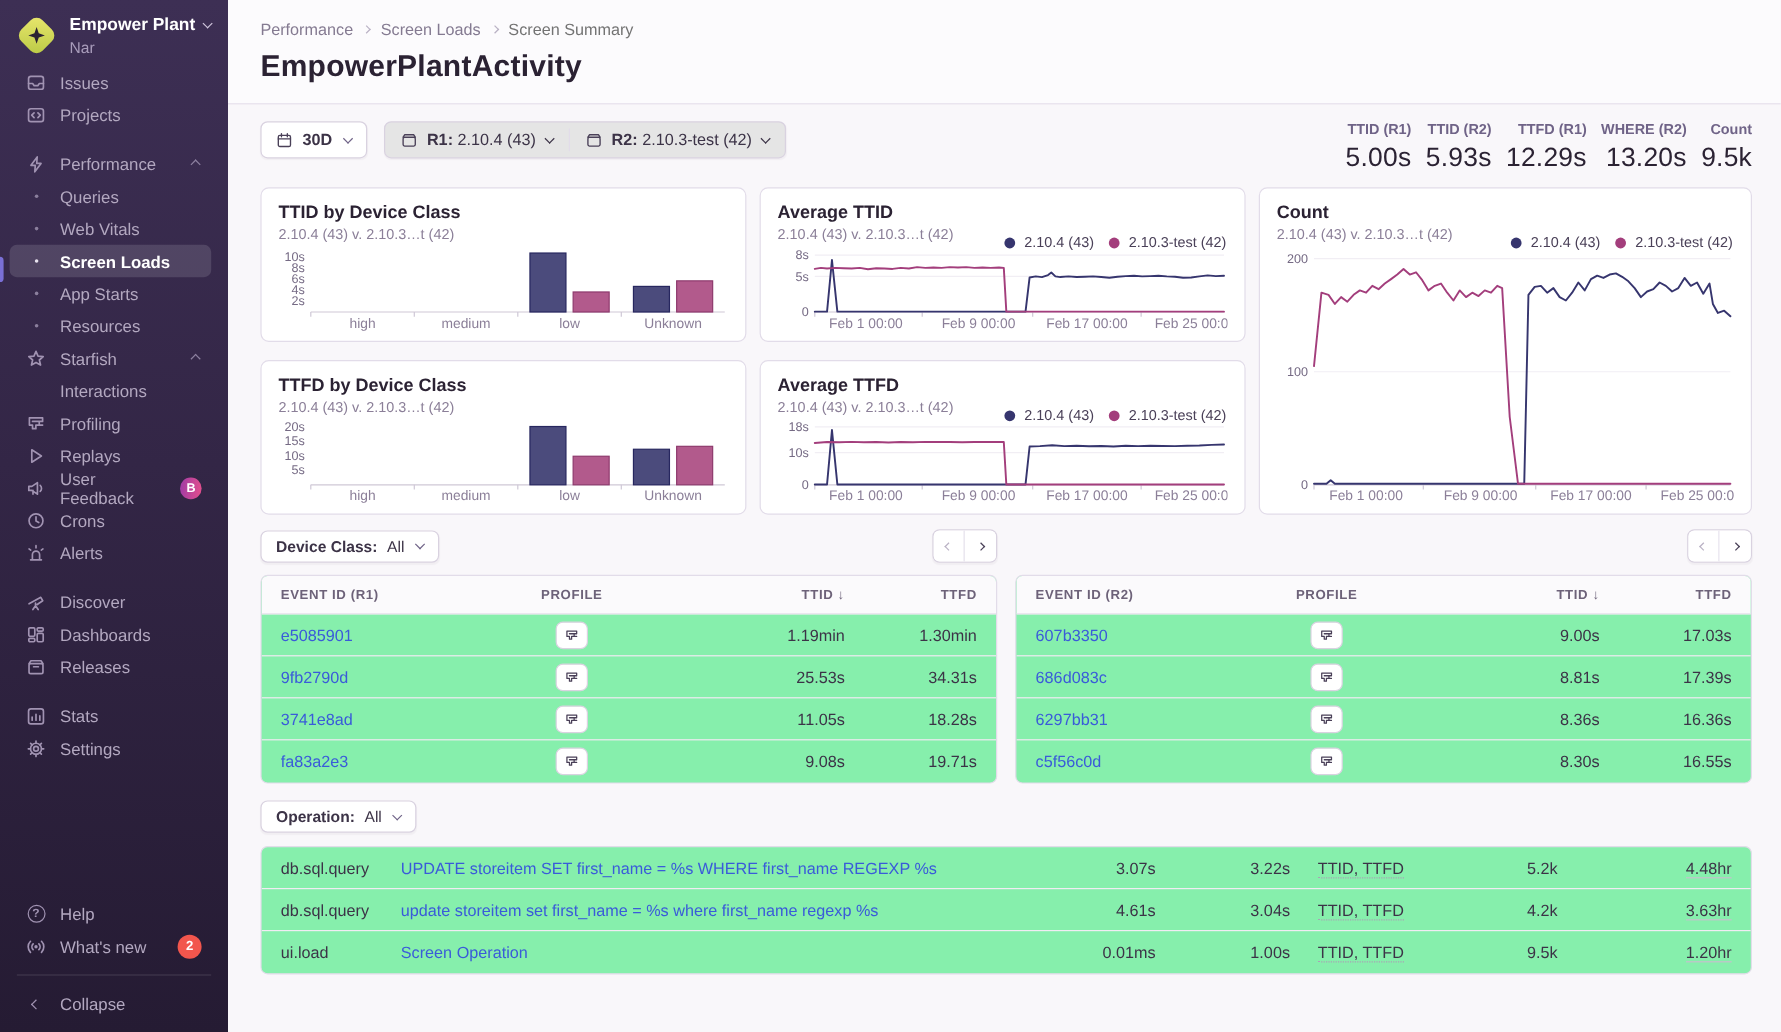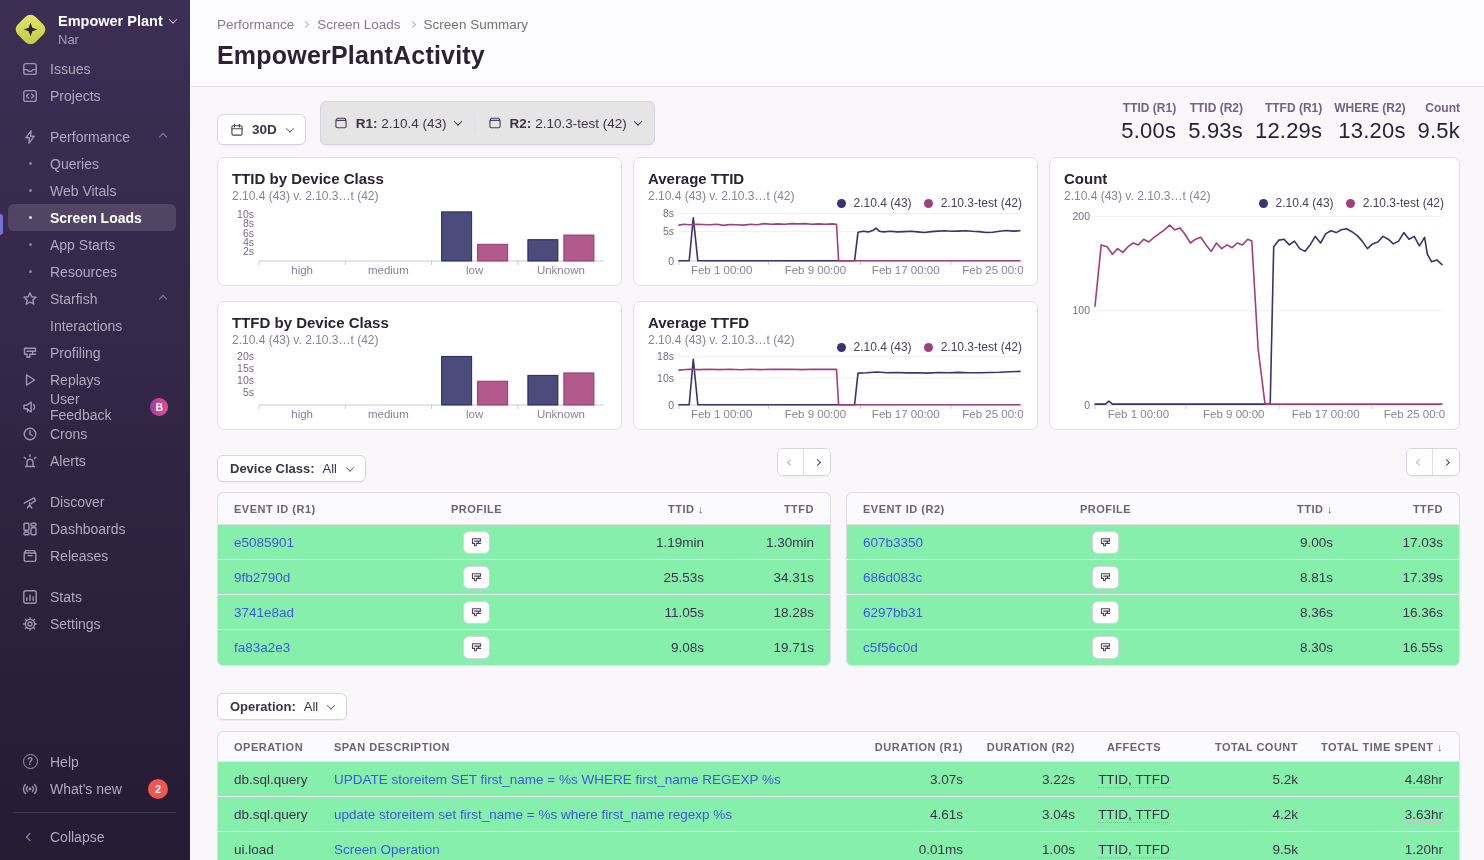--- a/index.html
+++ b/index.html
@@ -49,21 +49,21 @@
   .page-header { background:#fcfbfd; border-bottom:1px solid #e5dfeb; padding:17px 24px 16px 27px; }
   .crumbs { display:flex; align-items:center; gap:9px; font-size:13.5px; color:#847a91; }
   .crumbs .sep { width:5px; height:5px; border-right:1.5px solid #b9b1c4; border-bottom:1.5px solid #b9b1c4; transform:rotate(-45deg); }
   .crumbs .current { color:#737373; }
   .page-title { margin-top:9px; font-size:25px; font-weight:bold; color:#2b2233; letter-spacing:0.2px; }
   .content { flex:1; padding:14px 24px 0 27px; overflow:hidden; }
 
   .filter-metrics { display:flex; justify-content:space-between; align-items:flex-start; }
   .filter-left { display:flex; gap:14px; }
   .btn { display:inline-flex; align-items:center; gap:8px; height:31px; padding:0 12px; background:#fff;
-    border:1px solid #d9d2e0; border-radius:6px; font-size:13.5px; color:#3c3347; cursor:pointer; box-shadow:0 1px 1px rgba(40,30,60,0.04);margin-top:13px; }
+    border:1px solid #d9d2e0; border-radius:6px; font-size:13.5px; color:#3c3347; cursor:pointer; box-shadow:0 1px 1px rgba(40,30,60,0.04); }
   .btn b { font-weight:bold; }
   .btn .chev { color:#6f6387; margin-left:2px; }
   .btn-group { display:inline-flex; align-items:center; background:#e5e5e5; border:1px solid #d9d2e0; border-radius:6px;
     box-shadow:0 1px 1px rgba(40,30,60,0.04); }
   .btn-group .seg { display:inline-flex; align-items:center; gap:8px; height:29px; padding:0 13px; font-size:13.5px; cursor:pointer; }
   .btn-group .vdiv { width:1px; height:19px; background:#e2dce9; }
   svg.dic { stroke:#4a4058; fill:none; stroke-width:1.3; stroke-linecap:round; stroke-linejoin:round; }
 
   .metrics { display:flex; gap:12px; margin-top:0;align-items:center; }
   .metric { text-align:right; }
@@ -686,29 +686,20 @@
 
       <div class="op-row">
         <button class="btn small-btn">
           <b>Operation:</b>
             <span>All</span>
           <span class="chev down"></span>
         </button>
       </div>
 
       <div class="table-card span-table">
-        <div class="t-row t-head span-grid">
-          <span>OPERATION</span>
-          <span>SPAN DESCRIPTION</span>
-          <span class="cell-r">DURATION (R1)</span>
-          <span class="cell-r">DURATION (R2)</span>
-          <span class="cell-c">AFFECTS</span>
-          <span class="cell-r">TOTAL COUNT</span>
-          <span class="cell-r">TOTAL TIME SPENT ↓</span>
-        </div>
         <div class="t-row t-body span-grid">
           <span>db.sql.query</span>
           <span class="link">UPDATE storeitem SET first_name = %s WHERE first_name REGEXP %s</span>
           <span class="cell-r">3.07s</span>
           <span class="cell-r">3.22s</span>
           <span class="cell-c"><span class="affects">TTID, TTFD</span></span>
           <span class="cell-r">5.2k</span>
           <span class="cell-r"><span class="timespent">4.48hr</span></span>
         </div>
         <div class="t-row t-body span-grid">

